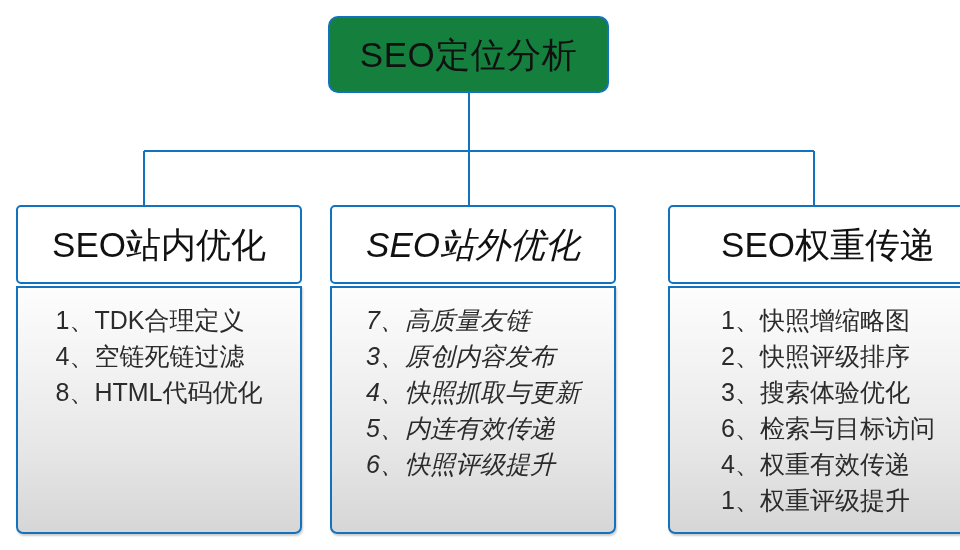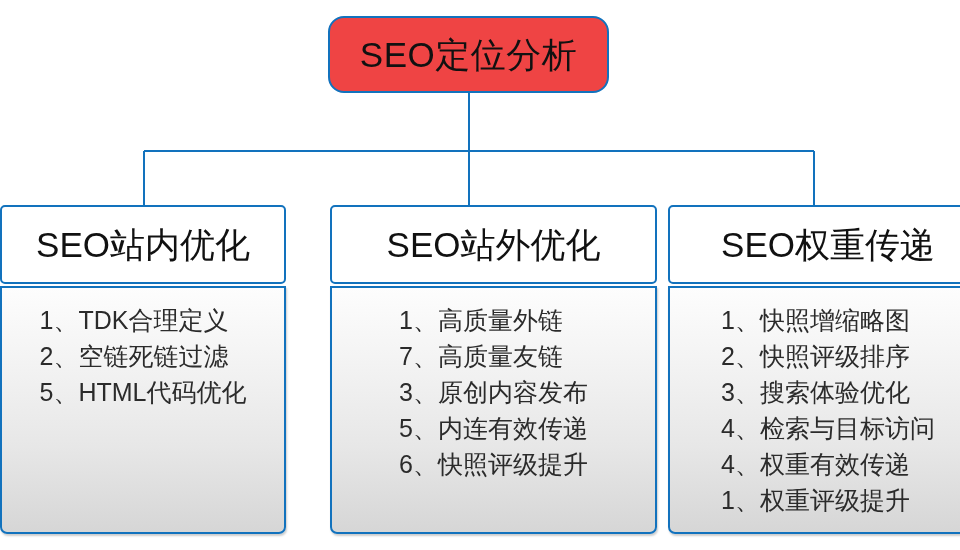--- a/index.html
+++ b/index.html
@@ -31,22 +31,22 @@
 
   
   .root-box {
     position: absolute;
     left: 328px;
     top: 16px;
     width: 281px;
     height: 77px;
     box-sizing: border-box;
     border: 2px solid #1272bd;
-    border-radius: 16px;
-    background: #ef4444;
+    border-radius: 10px;
+    background: #15803d;
     display: flex;
     align-items: center;
     justify-content: center;
   }
   .root-label {
     font-size: 35px;
     color: #111111;
     letter-spacing: 0.5px;
     line-height: 1;
     white-space: nowrap;
@@ -92,22 +92,22 @@
     list-style: none;
   }
   .item {
     font-size: 25px;
     color: #2b2b2b;
     line-height: 36px;
     white-space: nowrap;
   }
 
   
-  #branch-0 { left: 0;   width: 286px; }
-  #branch-1 { left: 330px; width: 327px; }
+  #branch-0 { left: 16px;   width: 286px; }
+  #branch-1 { left: 330px; width: 286px; font-style: italic; }
   #branch-2 { left: 668px; width: 320px; }
 </style>
 </head>
 <body>
 
 <div id="diagram">
 
   <svg id="connectors" viewBox="0 0 960 550" width="960" height="550">
     <g stroke="#1272bd" stroke-width="2" fill="none" shape-rendering="crispEdges">
       <line x1="469" y1="93" x2="469" y2="151"></line>
@@ -122,50 +122,50 @@
     <span class="root-label">SEO定位分析</span>
   </div>
 
   <div class="branch" id="branch-0">
     <div class="branch-header">
       <span class="branch-title">SEO站内优化</span>
     </div>
     <div class="branch-body">
       <ul class="item-list">
         <li class="item">1、TDK合理定义</li>
-        <li class="item">2、空链死链过滤</li>
-        <li class="item">5、HTML代码优化</li>
+        <li class="item">4、空链死链过滤</li>
+        <li class="item">8、HTML代码优化</li>
       </ul>
     </div>
   </div>
 
   <div class="branch" id="branch-1">
     <div class="branch-header">
       <span class="branch-title">SEO站外优化</span>
     </div>
     <div class="branch-body">
       <ul class="item-list">
-        <li class="item">1、高质量外链</li>
         <li class="item">7、高质量友链</li>
         <li class="item">3、原创内容发布</li>
+        <li class="item">4、快照抓取与更新</li>
         <li class="item">5、内连有效传递</li>
         <li class="item">6、快照评级提升</li>
       </ul>
     </div>
   </div>
 
   <div class="branch" id="branch-2">
     <div class="branch-header">
       <span class="branch-title">SEO权重传递</span>
     </div>
     <div class="branch-body">
       <ul class="item-list">
         <li class="item">1、快照增缩略图</li>
         <li class="item">2、快照评级排序</li>
         <li class="item">3、搜索体验优化</li>
-        <li class="item">4、检索与目标访问</li>
+        <li class="item">6、检索与目标访问</li>
         <li class="item">4、权重有效传递</li>
         <li class="item">1、权重评级提升</li>
       </ul>
     </div>
   </div>
 
 </div>
 
 </body></html>

